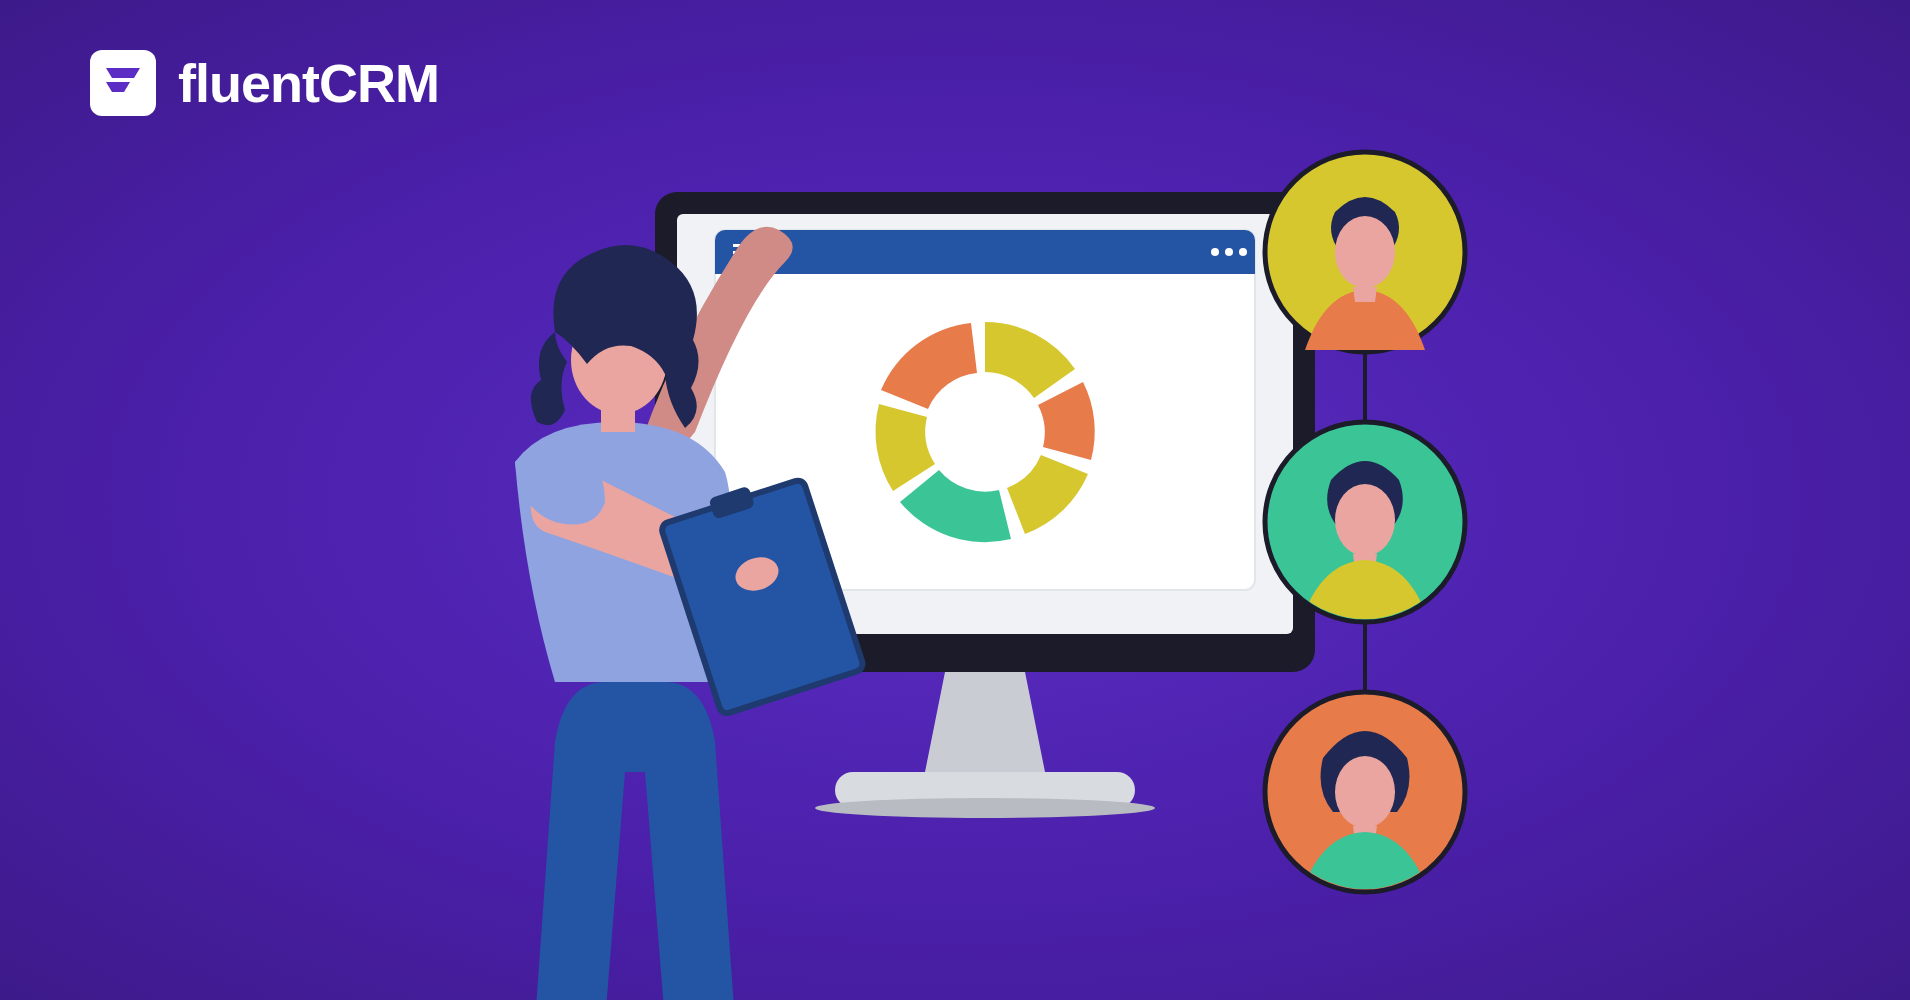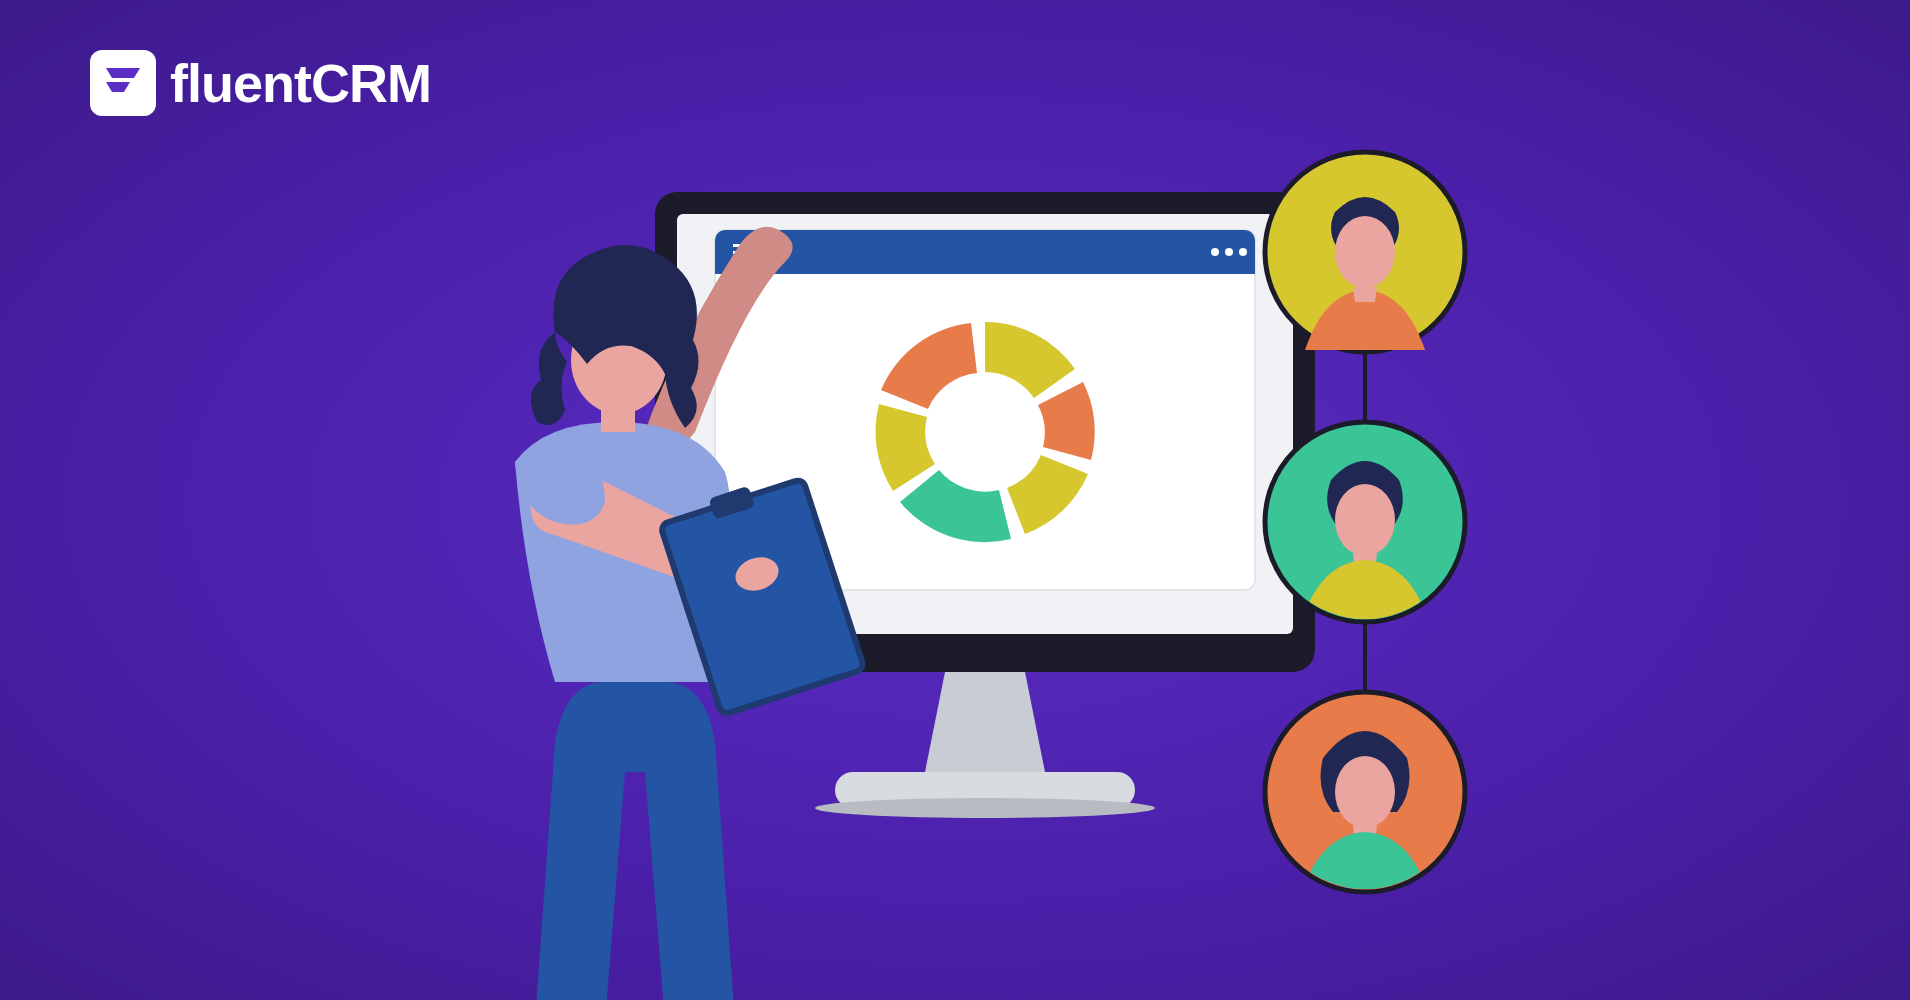--- a/index.html
+++ b/index.html
@@ -10,21 +10,21 @@
     font-family: -apple-system, BlinkMacSystemFont, 'Segoe UI', sans-serif;
     overflow: hidden;
     position: relative;
   }
   .logo {
     position: absolute;
     top: 50px;
     left: 90px;
     display: flex;
     align-items: center;
-    gap: 14px;
+    gap: 22px;
   }
   .logo-icon {
     width: 66px;
     height: 66px;
     background: #fff;
     border-radius: 12px;
     display: flex;
     align-items: center;
     justify-content: center;
   }

